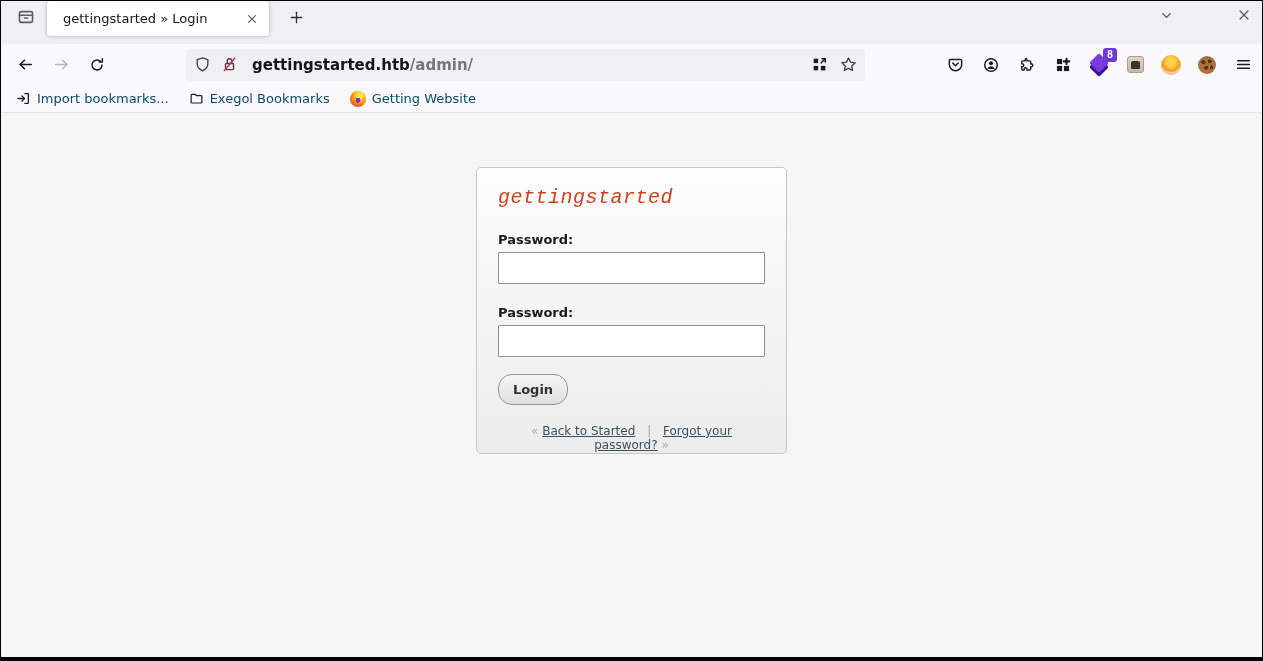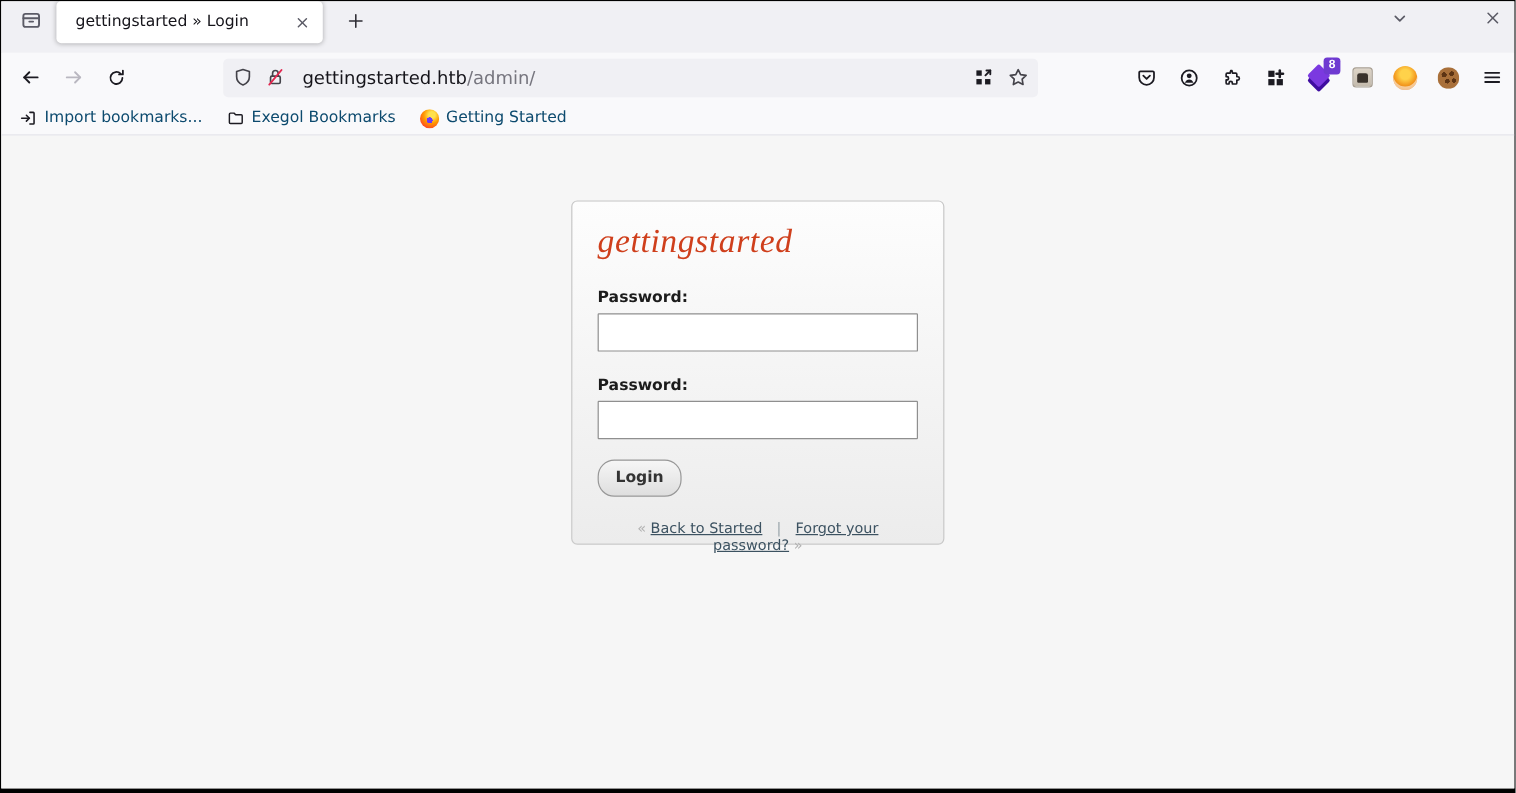--- a/index.html
+++ b/index.html
@@ -45,21 +45,21 @@
 
   
   .navbar {
     height: 41px; background: #f9f9fb;
     display: flex; align-items: center; flex: none;
   }
   .nav-left { display:flex; align-items:center; gap:4px; padding-left:8px; }
   .urlbar {
     margin-left: 73px; width: 679px; height: 32px;
     background: #f0f0f4; border-radius: 4px;
-    display: flex; align-items: center; padding: 0 8px;
+    display: flex; align-items: center; padding: 0 8px; font-weight: bold;
   }
   .urlbar-text { margin-left: 14px; font-size: 15px; flex: 1;
     white-space: nowrap; overflow: hidden; }
   .url-host { color: #15141a; }
   .url-path { color: #76757e; }
   .urlbar .lock-wrap { margin-left: 10px; }
   .urlbar-right { display: flex; align-items: center; gap: 12px; }
   .actions { display: flex; align-items: center; gap: 4px; margin-left: 74px; }
   .ext-wrap { position: relative; }
   .badge {
@@ -115,23 +115,23 @@
 
   
   .content { flex: 1; background: #f6f6f6; display: flex; justify-content: center; }
   .login-card {
     margin-top: 54px; width: 311px; height: 287px;
     background: linear-gradient(#fdfdfd, #ececec);
     border: 1px solid #c8c8c8; border-radius: 5px;
     padding: 18px 21px 0 21px;
   }
   .site-title {
-    font-family: Liberation Serif, serif;
+    font-family: Liberation Mono, monospace;
     font-style: italic; font-weight: normal;
-    font-size: 28px; color: #cf3f1c; letter-spacing: .5px;
+    font-size: 20px; color: #cf3f1c; letter-spacing: .5px;
   }
   .field-label {
     display: block; margin-top: 23px;
     font-size: 13px; font-weight: bold; color: #1c1c1c;
   }
   .field-label.second { margin-top: 21px; }
   .text-input {
     margin-top: 5px; width: 100%; height: 32px;
     border: 1px solid #8f8f8f; background: #fff; border-radius: 1px;
     font-size: 14px; padding: 0 6px; color: #222;
@@ -351,21 +351,21 @@
     <span class="bm-item">
       <span>
         <svg width="15" height="15" viewBox="0 0 16 16" fill="none" stroke="#1c1b22" stroke-width="1.3" stroke-linejoin="round">
           <path d="M2.3 4.4 c0-.5 .4-.9 .9-.9 h3.2 l1.5 1.5 h4.9 c.5 0 .9 .4 .9 .9 v6 c0 .5-.4 .9-.9 .9 H3.2 c-.5 0-.9-.4-.9-.9 z"></path>
         </svg>
       </span>
       <span>Exegol Bookmarks</span>
     </span>
     <span class="bm-item">
       <span class="ff-logo"></span>
-      <span>Getting Started</span>
+      <span>Getting Website</span>
     </span>
   </div>
 
   <div class="content">
     <div class="login-card">
       <h1 class="site-title">gettingstarted</h1>
 
       <label class="field-label">Password:</label>
       <input class="text-input" type="text" value="" style="">
 

